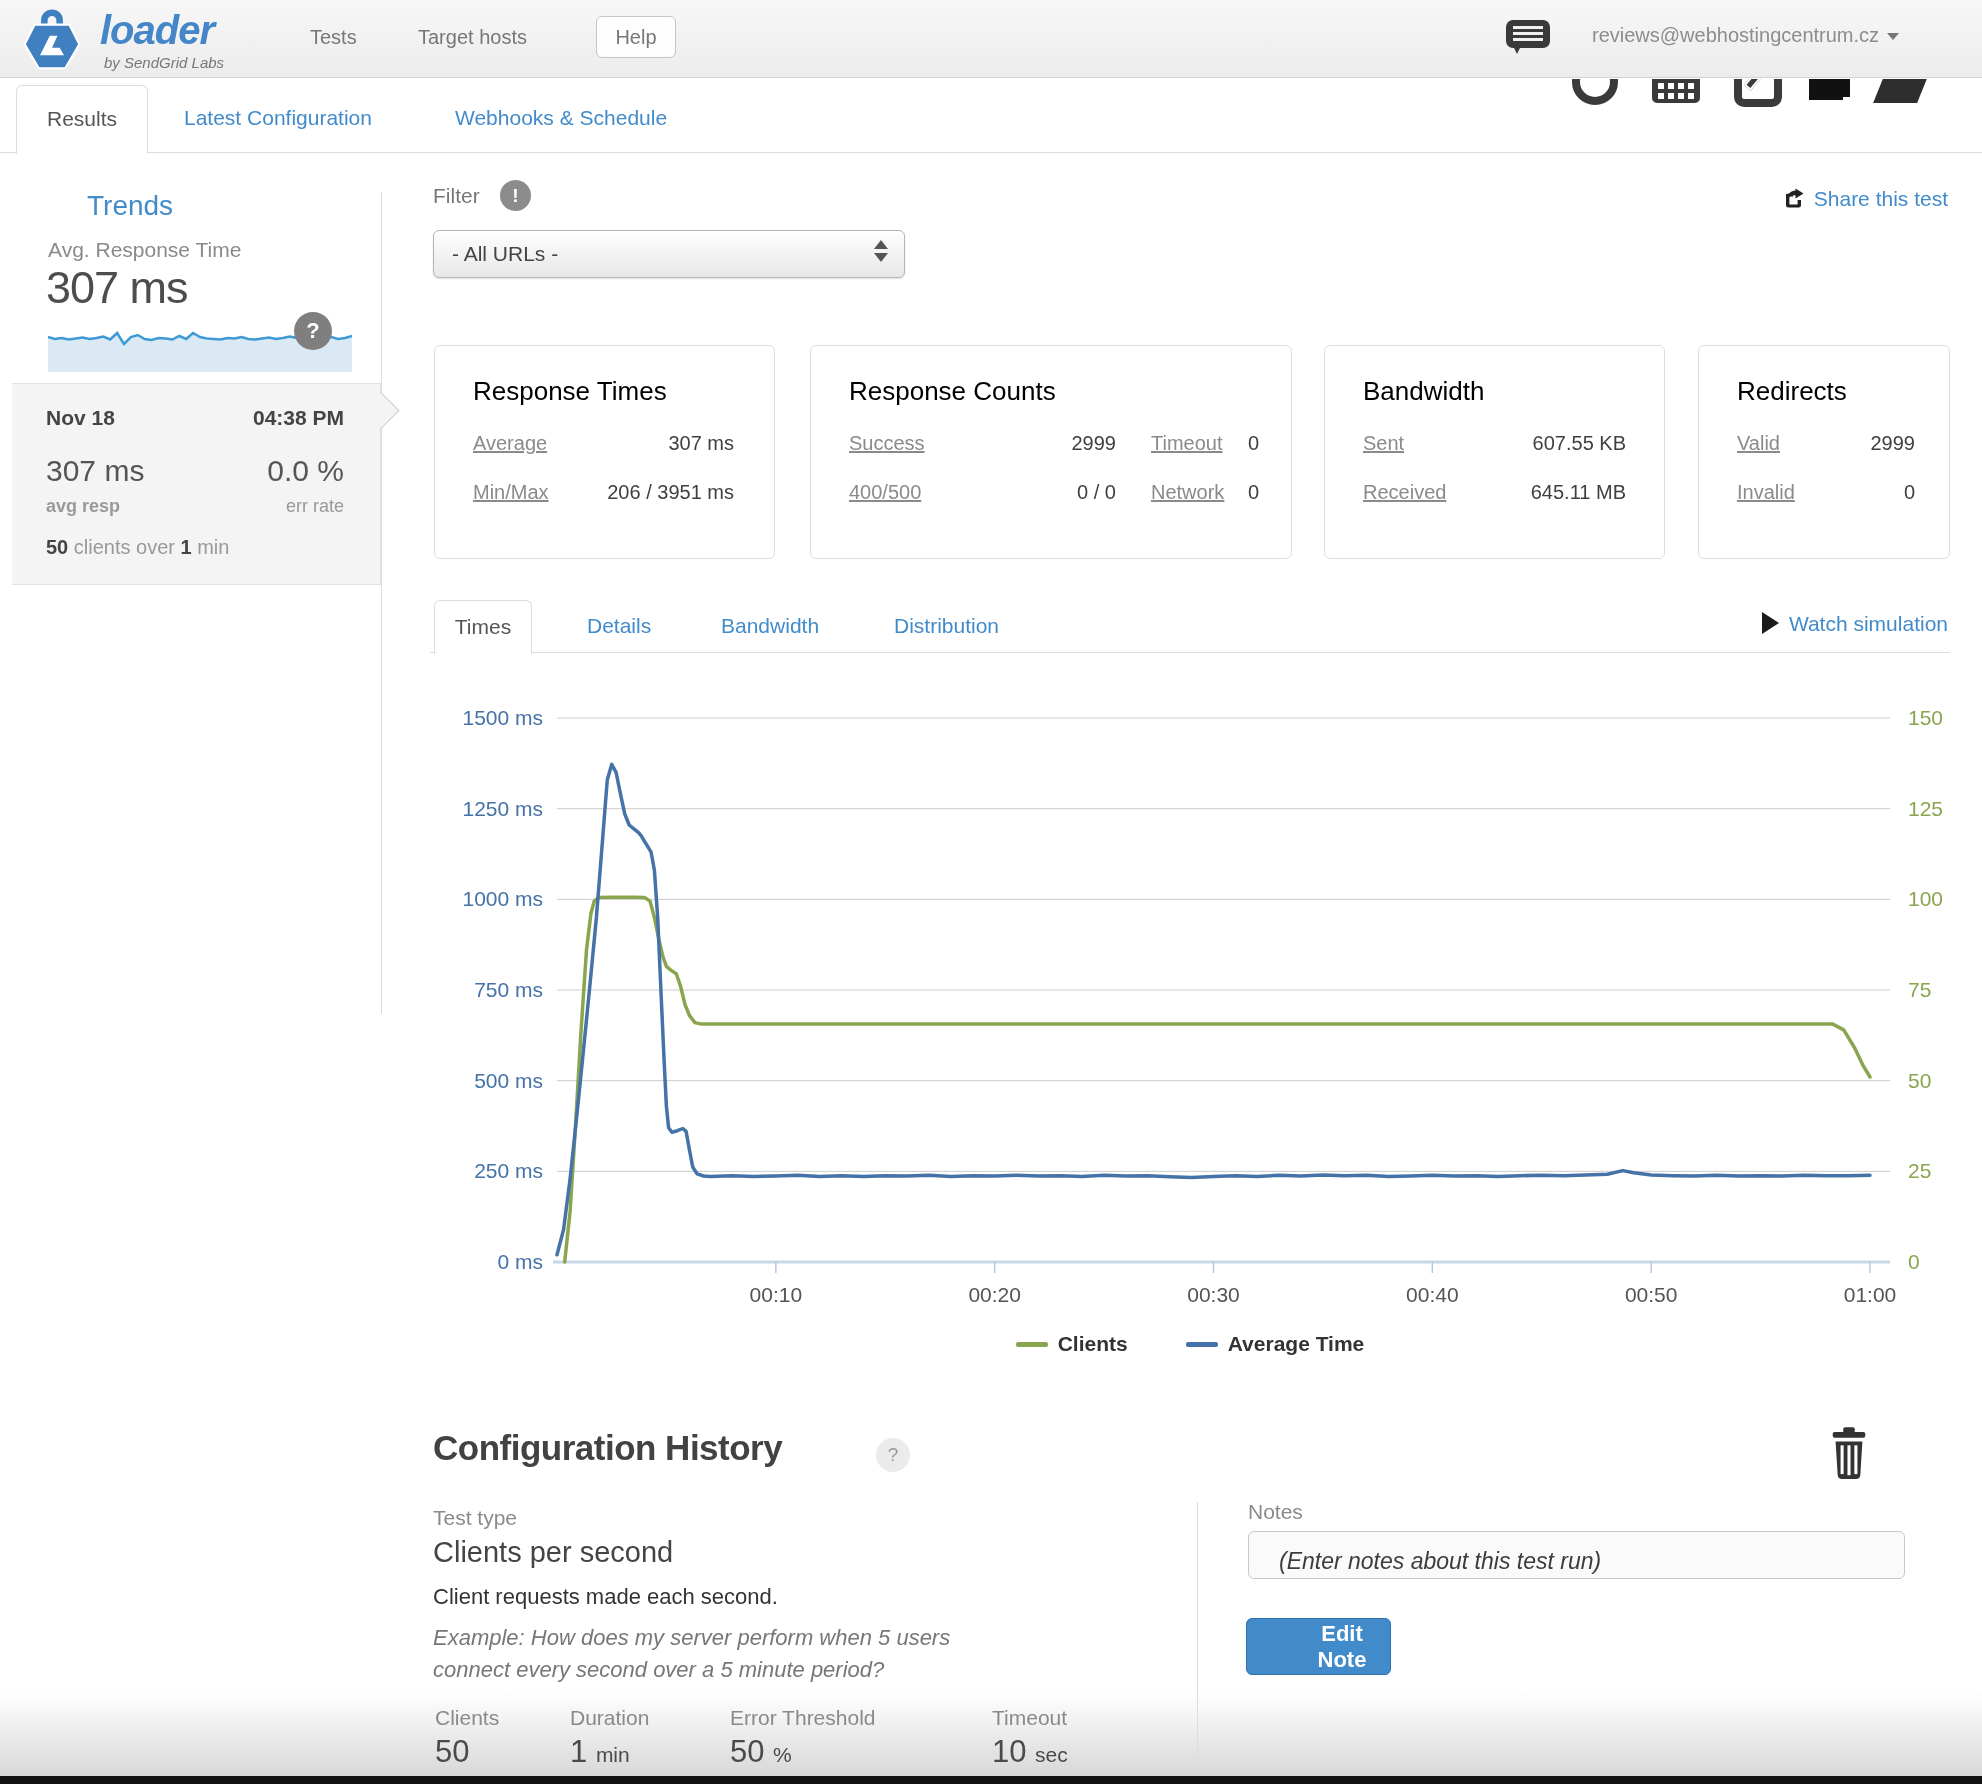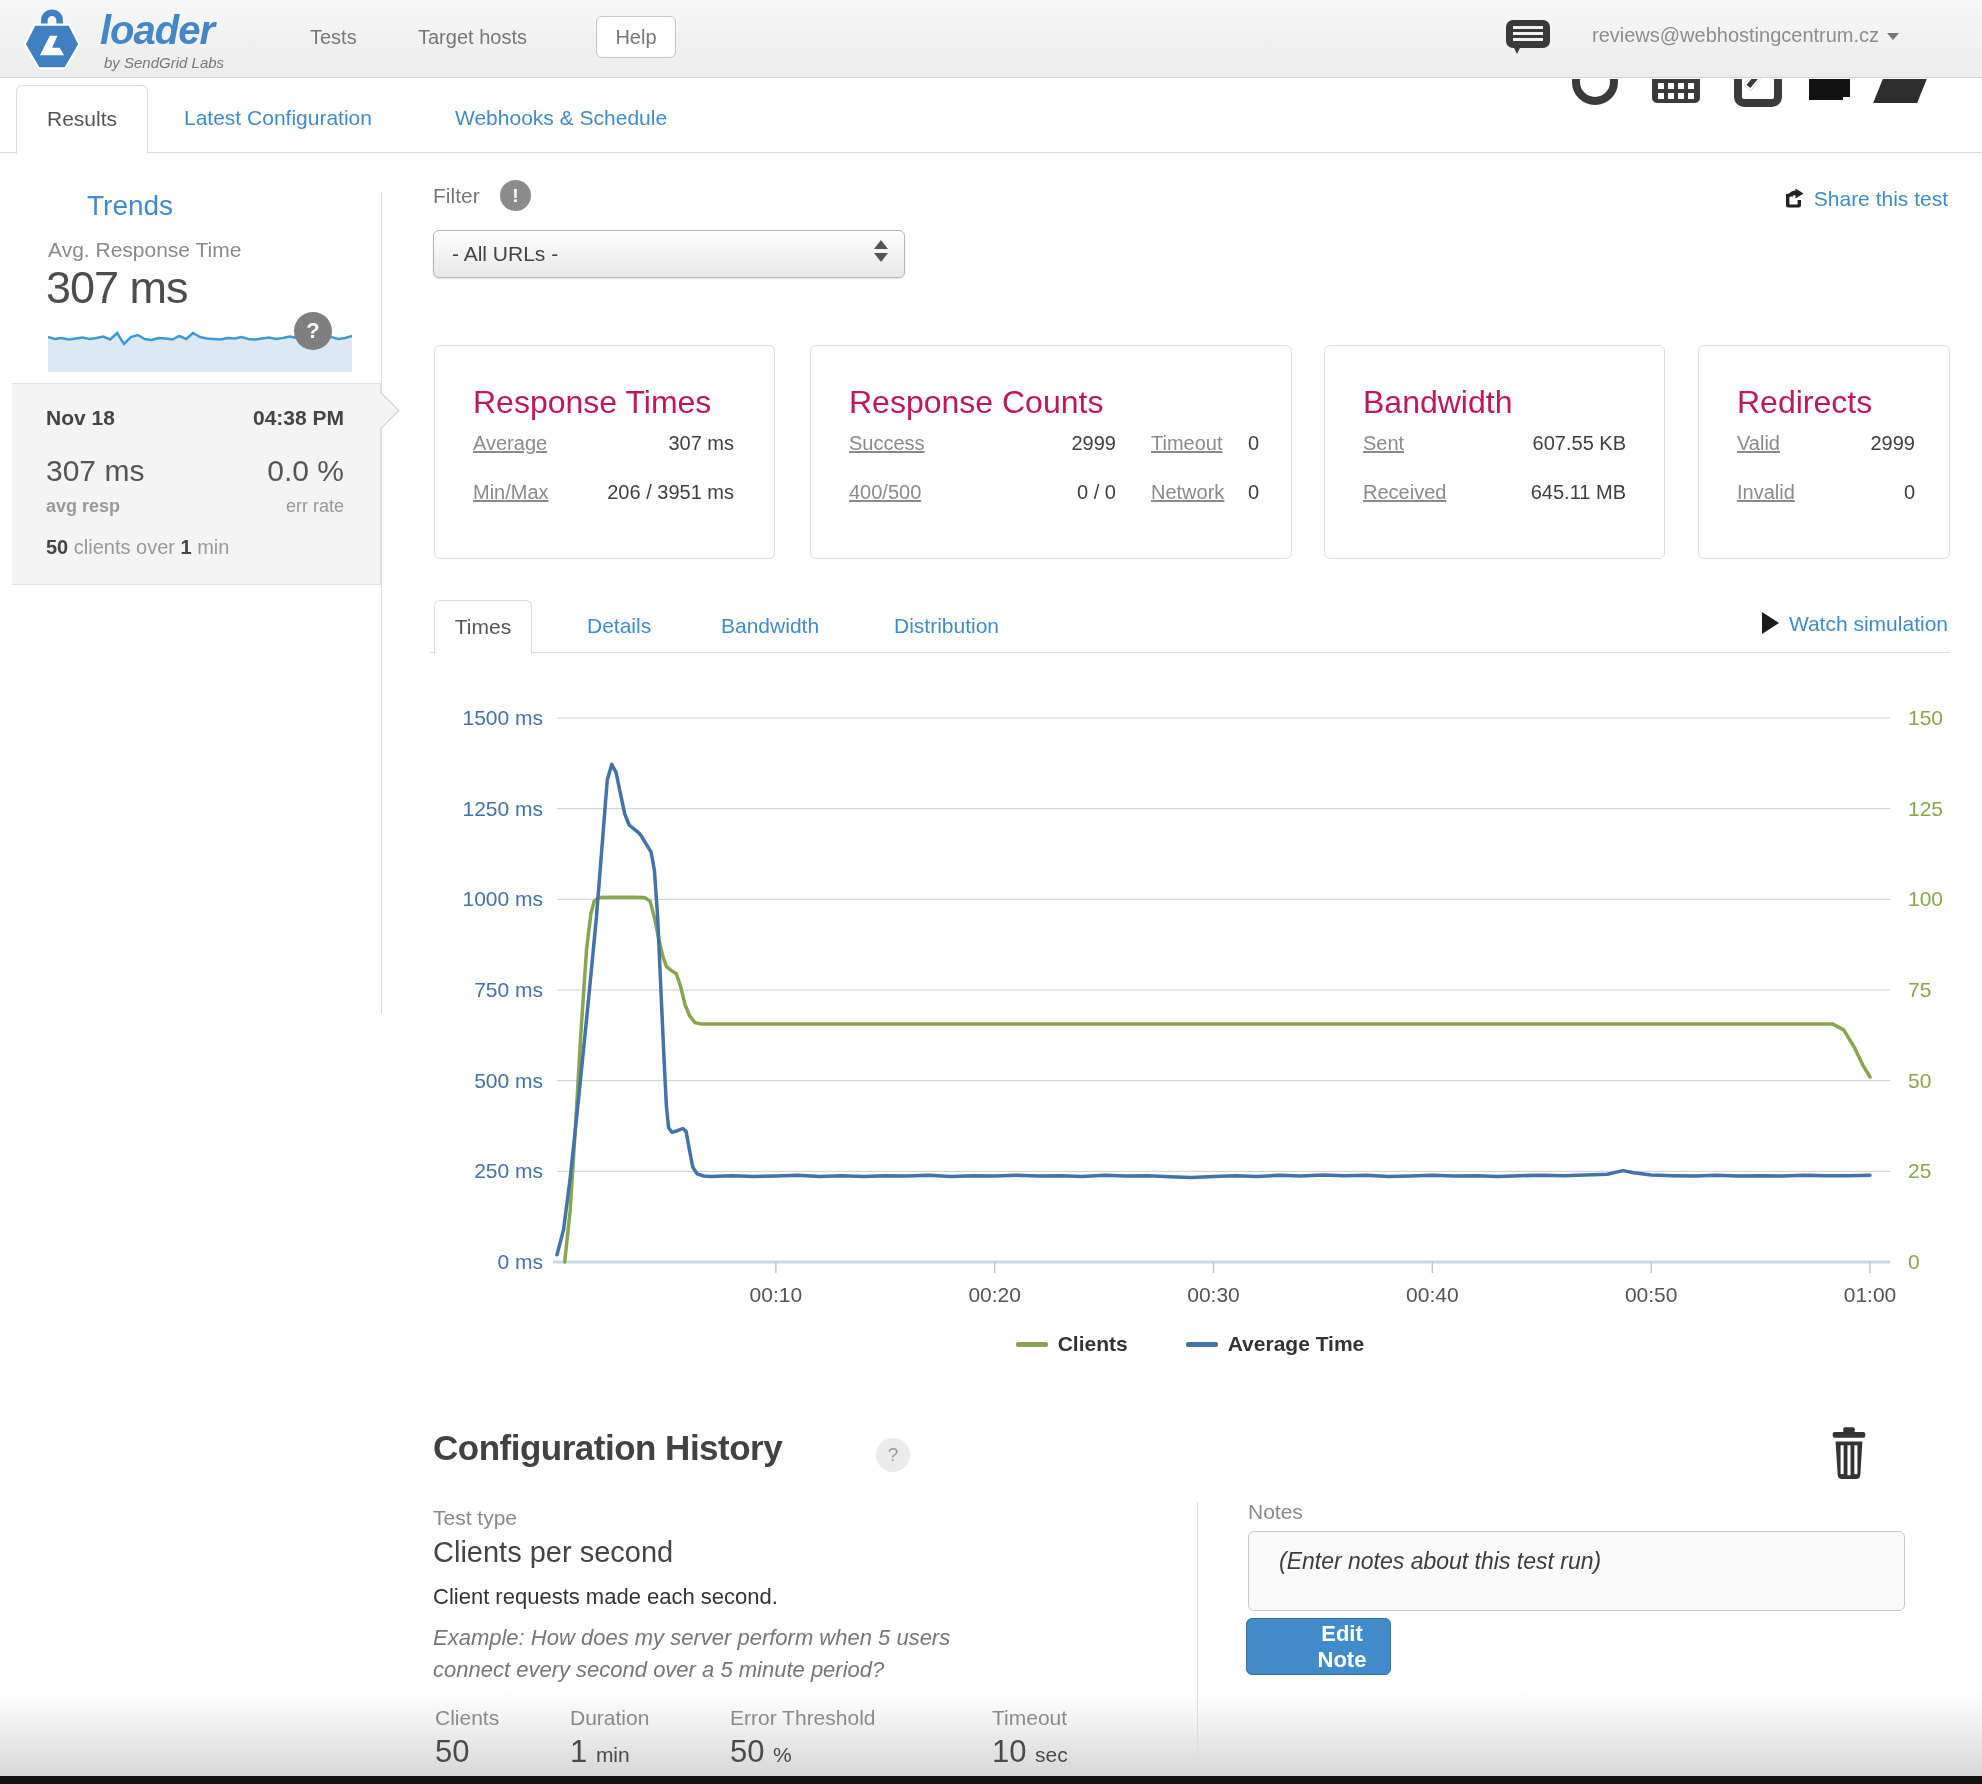--- a/index.html
+++ b/index.html
@@ -58,21 +58,21 @@
   .url-select { left:433px; top:230px; width:472px; height:48px; border:1px solid #b5b5b5; border-radius:6px; background:linear-gradient(#fefefe,#e7e7e7); box-shadow:0 1px 2px rgba(0,0,0,.12), inset 0 1px 0 #fff; font-size:21px; color:#444; line-height:46px; padding-left:18px; cursor:pointer; }
   .sel-arrows { position:absolute; right:16px; top:9px; }
   .sel-arrows i { display:block; width:0; height:0; border-left:7px solid transparent; border-right:7px solid transparent; }
   .sel-up { border-bottom:9px solid #555; margin-bottom:4px; }
   .sel-dn { border-top:9px solid #555; }
   .share-link { top:186px; right:34px; font-size:21px; color:#428bca; text-decoration:none; cursor:pointer; }
   .icon-dark-svg { vertical-align:-4px; margin-right:8px; }
 
   
   .stat-card { top:345px; height:214px; border:1px solid #ddd; border-radius:6px; background:#fff; }
-  .stat-title { position:absolute; left:38px; top:38px; font-size:32px; color:#be185d; }
+  .stat-title { position:absolute; left:38px; top:30px; font-size:26px; color:#000000; }
   .srow-label { position:absolute; font-size:20px; color:#8a8a8a;text-decoration:underline; }
   .srow-value { position:absolute; font-size:20px; color:#3f3f3f; text-align:right; }
 
   
   .charttab-line { left:430px; top:652px; width:1520px; height:1px; background:#ddd; }
   .tab-active-chart { left:434px; top:600px; width:98px; height:54px; background:#fff; border:1px solid #ddd; border-bottom:none; border-radius:6px 6px 0 0; z-index:2; text-align:center; line-height:52px; font-size:21px; color:#555; }
   .chart-link { top:614px; font-size:21px; color:#428bca; text-decoration:none; cursor:pointer; }
   .watch-link { top:612px; right:34px; font-size:21px; color:#428bca; text-decoration:none; cursor:pointer; }
   .play-tri { display:inline-block; width:0; height:0; border-top:11px solid transparent; border-bottom:11px solid transparent; border-left:17px solid #1b1b1b; margin-right:10px; vertical-align:-3px; }
 
@@ -91,21 +91,21 @@
   .cfg-example { left:433px; top:1622px; width:600px; font-size:22px; font-style:italic; color:#777; line-height:32px; }
   .cfg-divider { left:1197px; top:1502px; width:1px; height:266px; background:#ddd; }
   .bottom-fade { left:0; top:1692px; width:1982px; height:84px; background:linear-gradient(rgba(226,226,226,0), #d8d8d8); z-index:0; }
   .bottom-bar { left:0; top:1776px; width:1982px; height:8px; background:#121212; z-index:5; }
   .cfgstat-label { top:1706px; font-size:21px; color:#8a8a8a; z-index:2; }
   .cfgstat-value { top:1734px; font-size:31px; color:#4a4a4a; z-index:2; }
   .cfgstat-value small { font-size:21px; }
 
   
   .notes-label { left:1248px; top:1500px; font-size:21px; color:#8a8a8a; }
-  .notes-area { left:1248px; top:1531px; width:657px; height:80px; border:1px solid #c9c9c9; border-radius:6px; background:#fafafa; font-family:"Liberation Sans",sans-serif; font-size:23px; padding:16px 0 0 30px; color:#444; resize:none; outline:none; }
+  .notes-area { left:1248px; top:1531px; width:657px; height:48px; border:1px solid #c9c9c9; border-radius:6px; background:#fafafa; font-family:"Liberation Sans",sans-serif; font-size:23px; padding:16px 0 0 30px; color:#444; resize:none; outline:none; }
   .notes-area::placeholder { color:#3c3c3c; font-style:italic; opacity:1; }
   .edit-note-btn { left:1246px; top:1618px; width:145px; height:57px; background:#428bca; border:1px solid #3071a9; border-radius:6px; color:#fff; font-size:22px; font-weight:bold; font-family:"Liberation Sans",sans-serif; cursor:pointer; z-index:2;padding-left:47px; }
   .trash-wrap { left:1826px; top:1426px; width:46px; height:54px; cursor:pointer; z-index:2; }
 </style>
 </head>
 <body>
 
 <div class="abs navbar">
   <svg class="abs logo-icon" viewBox="0 0 64 64">
     <path d="M22 14 a10 10 0 0 1 20 0 l0 8 h-6 v-8 a4 4 0 0 0 -8 0 v8 h-6 z" fill="#4080c0"></path>

